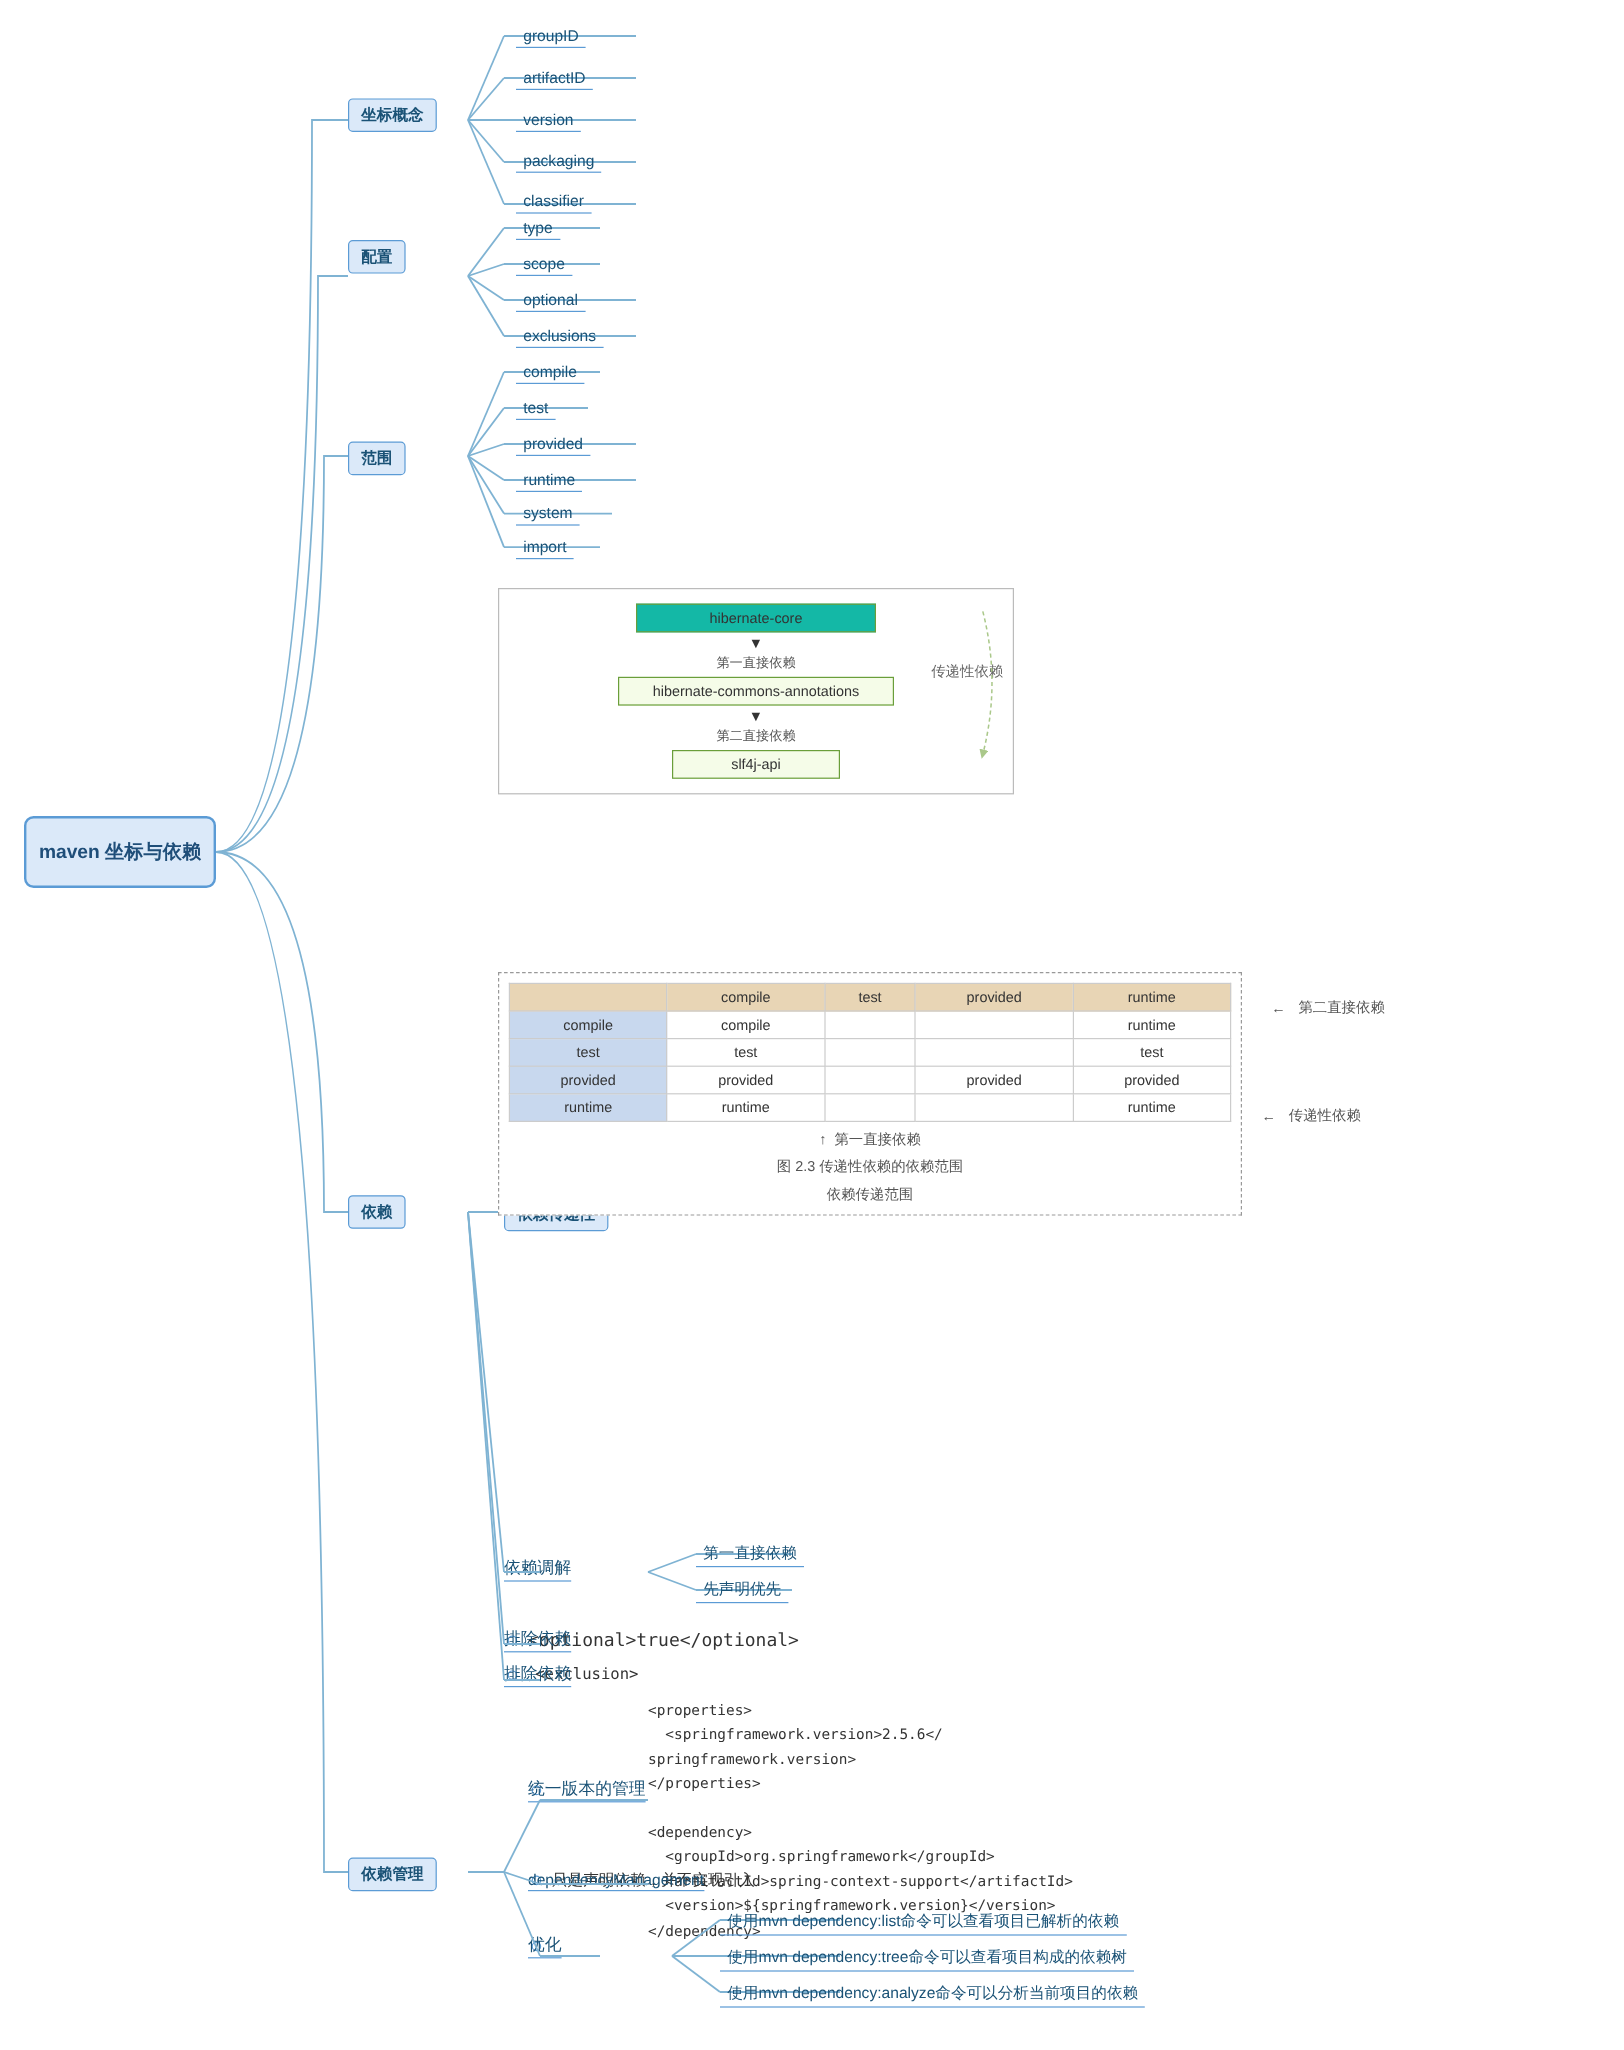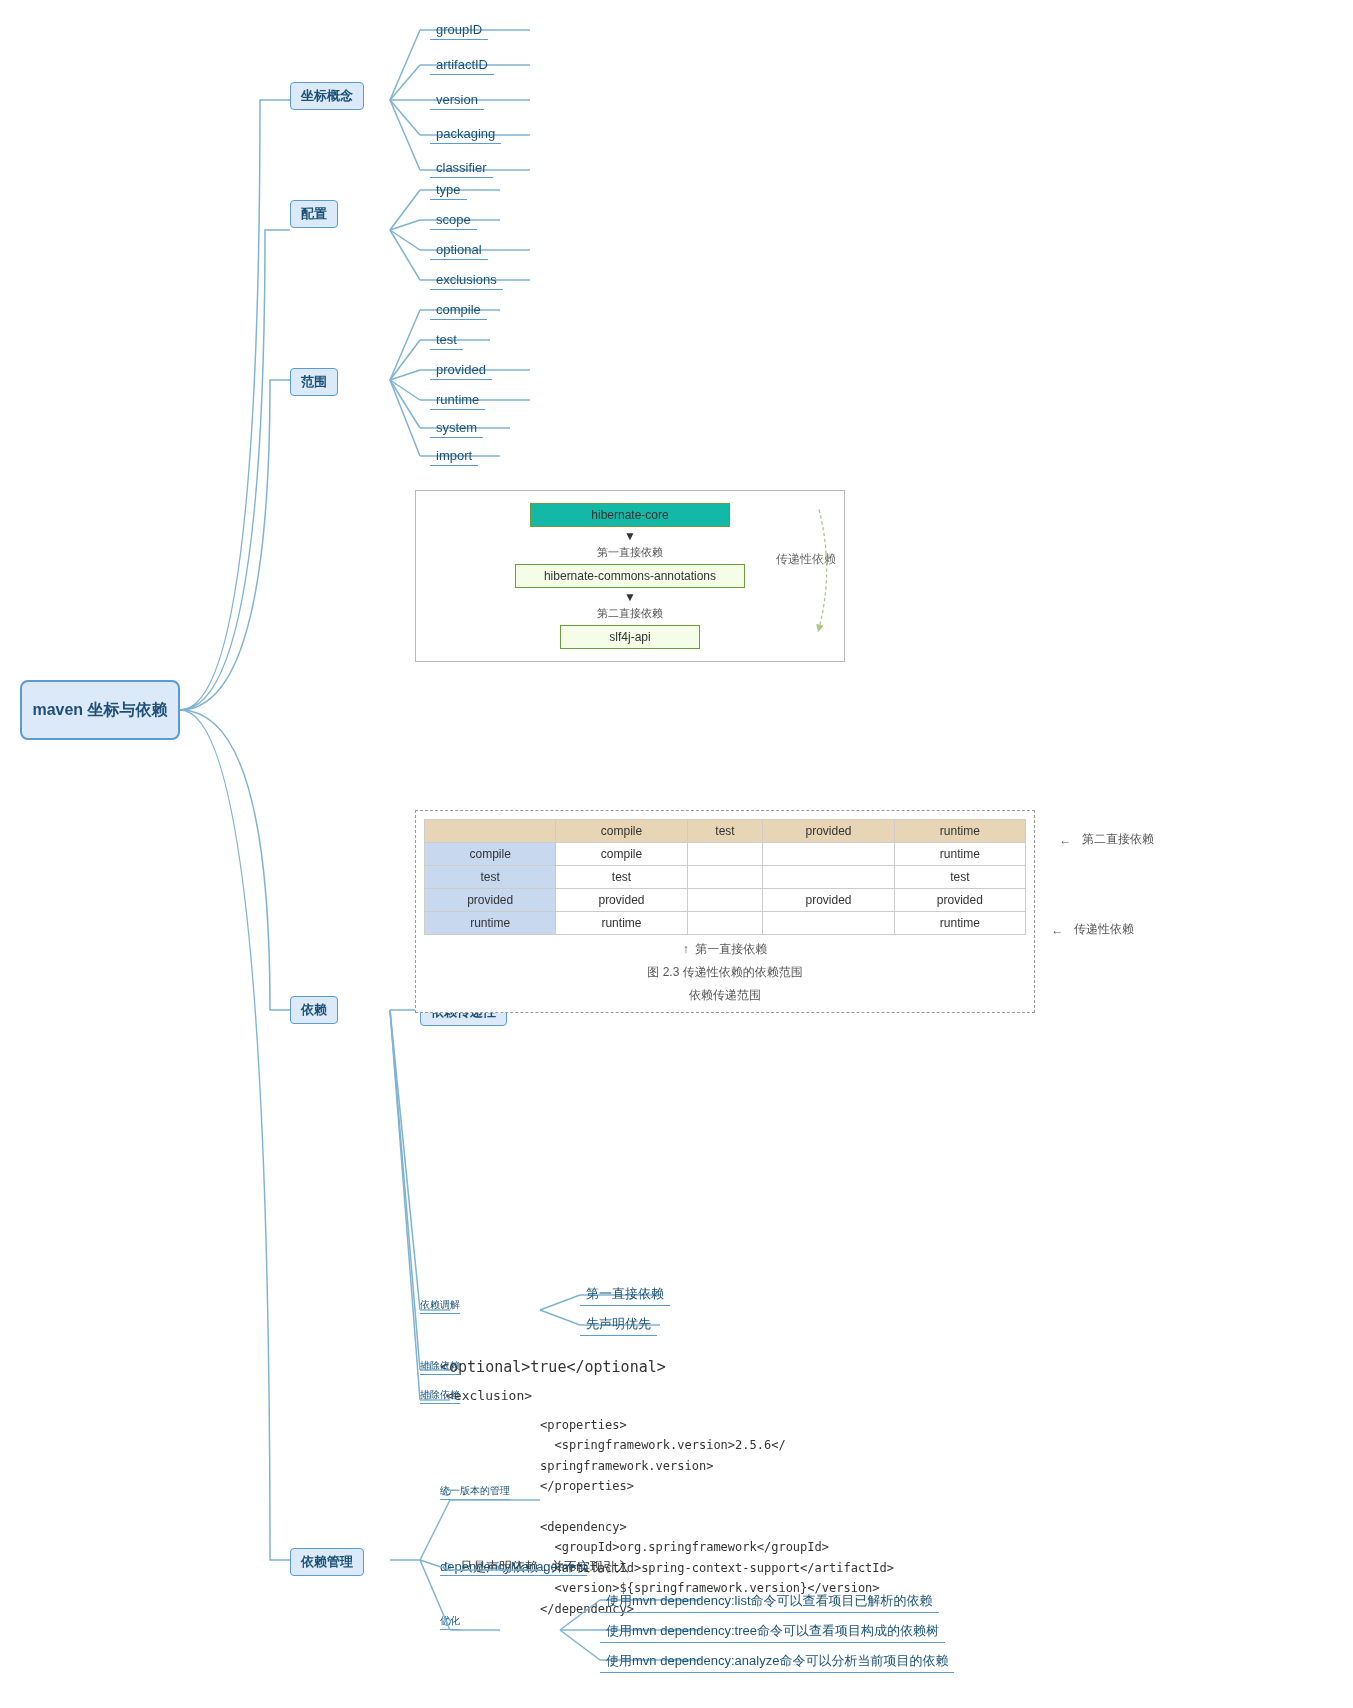--- a/index.html
+++ b/index.html
@@ -113,21 +113,21 @@
       position: absolute;
       font-size: 12px;
       color: #333;
       line-height: 1.7;
       font-family: Consolas, monospace;
     }
 
     
     .text-item {
       position: absolute;
-      font-size: 10px;
+      font-size: 14px;
       color: #1a5276;
       white-space: nowrap;
     }
 
     .text-item-underline {
       border-bottom: 1.5px solid #5b9bd5;
       padding-bottom: 1px;
     }
 
     

